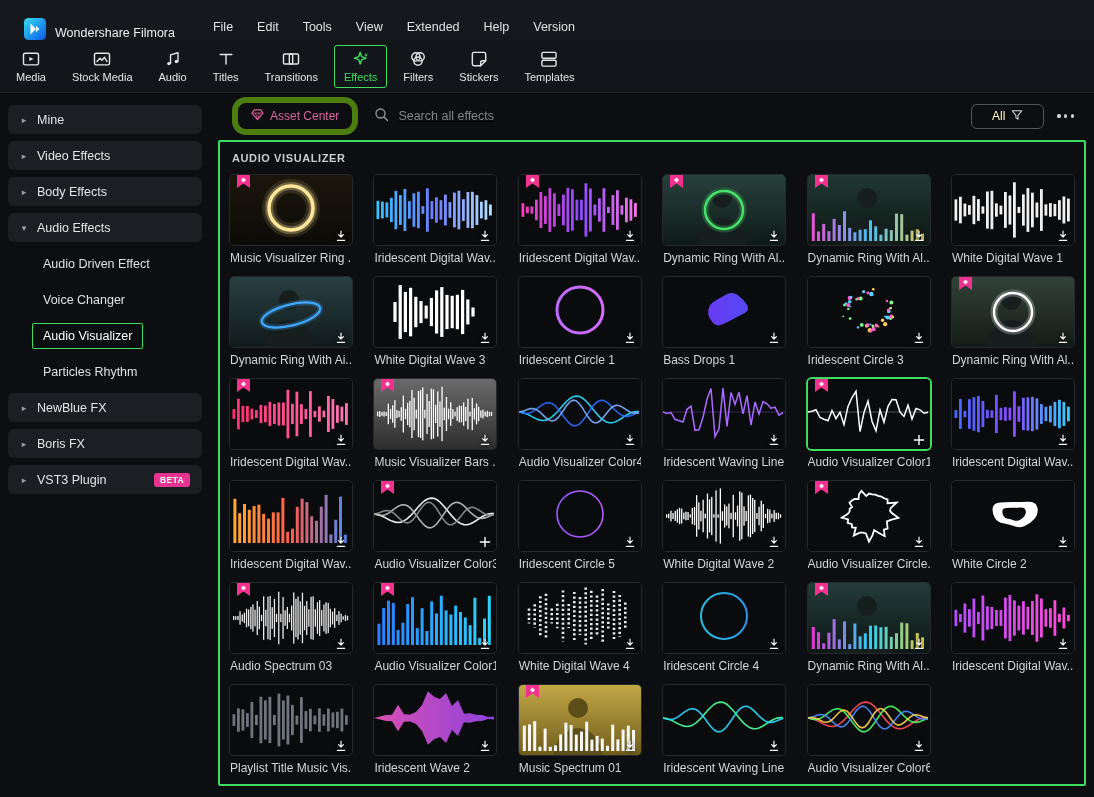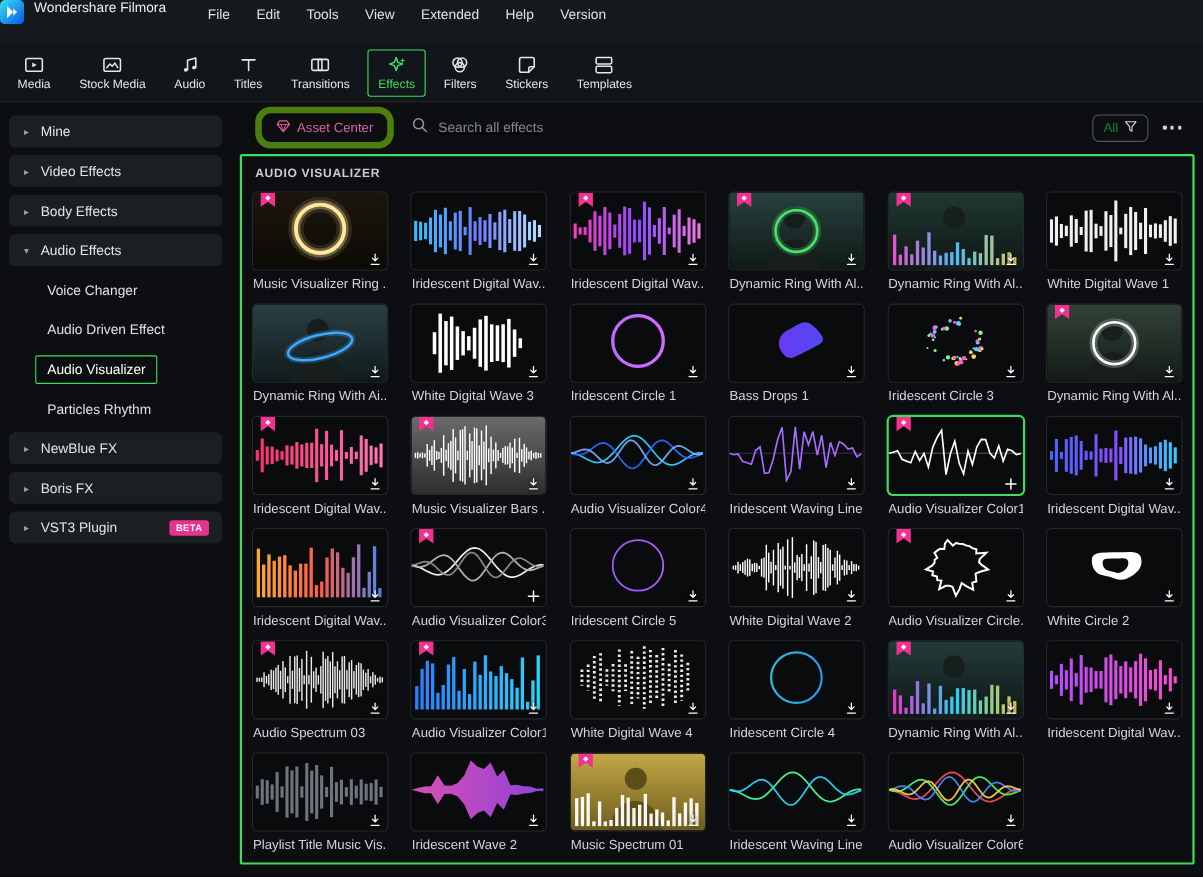--- a/index.html
+++ b/index.html
@@ -1,19 +1,19 @@
 <!DOCTYPE html>
 <html style="--green: #3edd5f; --beta: #e6338f; --acpink: #d9659f;"><head>
 <meta charset="utf-8">
 <style>
   :root{ --green:#3edd5f; --beta:#e6338f; --acpink:#d9659f; }
   *{margin:0;padding:0;box-sizing:border-box;}
   html,body{width:1094px;height:797px;overflow:hidden;background:#0c0e11;font-family:"Liberation Sans",sans-serif;}
   .app{width:100%;height:100%;display:flex;flex-direction:column;}
-  .menubar{height:40px;background:#15181d;display:flex;align-items:flex-start;padding-left:0;flex:0 0 auto;}
+  .menubar{height:40px;background:#15181d;display:flex;align-items:flex-end;padding-left:24px;flex:0 0 auto;}
   .logo{width:22px;height:22px;display:inline-flex;}
   .app-title{color:#eceef0;font-size:12.5px;margin-left:9px;}
   .menus{display:flex;margin-left:26px;}
   .menu-item{color:#dfe2e5;font-size:12.5px;padding:6px 12px;cursor:default;}
   .toolbar{height:53px;background:#121519;border-bottom:1px solid #23272c;display:flex;align-items:center;padding-left:6px;flex:0 0 auto;}
   .tools{display:flex;align-items:flex-start;gap:6px;}
   .tool{display:flex;flex-direction:column;align-items:center;gap:2px;color:#e4e6e9;padding:3px 9px 4px;border:1.5px solid transparent;border-radius:3px;}
   .tool svg{display:block;}
   .tool .tlabel{font-size:11px;}
   .tool.active{border-color:var(--green);color:var(--green);}
@@ -25,21 +25,21 @@
   .side-sub{height:30px;margin-bottom:6px;display:flex;align-items:center;padding-left:34px;color:#dfe2e5;font-size:12.5px;}
   .side-sub .sub-label{padding:5px 10px;border:1.5px solid transparent;border-radius:2px;margin-left:-10px;white-space:nowrap;}
   .side-sub.selected .sub-label{border-color:var(--green);color:#fff;}
   .main{flex:1;padding:8px 8px 0 6px;display:flex;flex-direction:column;min-width:0;}
   .controls{height:30px;display:flex;align-items:center;flex:0 0 auto;padding:0 2px 0 14px;}
   button{background:none;border:none;font-family:inherit;cursor:pointer;}
   .asset-center{display:flex;align-items:center;gap:6px;border:6px solid #4d7c0f;border-radius:14px;padding:5px 13px;color:var(--acpink);font-size:12px;}
   .searchbox{flex:1;display:flex;align-items:center;gap:9px;margin:0 16px;text-decoration:underline;}
   .search-input{flex:1;background:transparent;border:none;outline:none;color:#c6c9cd;font-size:12.5px;font-family:inherit;}
   .search-input::placeholder{color:#80868c;}
-  .all-btn{display:flex;align-items:center;gap:6px;border:1px solid #51565c;border-radius:6px;padding:4px 9px;color:#15803d;font-size:12px;}
+  .all-btn{display:flex;align-items:center;gap:6px;border:1px solid #51565c;border-radius:6px;padding:4px 20px;color:#fef9c3;font-size:12px;}
   .more{display:flex;gap:3.5px;margin:0 10px 0 13px;align-items:center;cursor:pointer;}
   .more i{width:3.2px;height:3.2px;border-radius:50%;background:#cdd0d3;display:block;}
   .panel{margin-top:9px;border:2px solid var(--green);border-radius:2px;padding:8px 10px;height:646px;flex:0 0 auto;overflow:hidden;}
   .section-title{color:#c9ccd0;font-size:11px;font-weight:bold;letter-spacing:.6px;margin:2px 0 11px 2px;}
   .grid{display:grid;grid-template-columns:repeat(6,122px);justify-content:space-between;row-gap:12px;}
   .card{width:122px;cursor:pointer;}
   .thumb{position:relative;width:122px;height:70px;border-radius:4px;overflow:hidden;background:#0a0b0d;box-shadow:0 0 0 1px #26292e;}
   .thumb.selected{box-shadow:0 0 0 2px var(--green);}
   .thumb svg{display:block;}
   .badge{position:absolute;top:0;left:6px;line-height:0;}
@@ -176,24 +176,24 @@
           </div>
           <div class="side-cat">
             <span class="chev">▸</span>
             <span class="side-label">Body Effects</span>
           </div>
           <div class="side-cat">
             <span class="chev">▾</span>
             <span class="side-label">Audio Effects</span>
           </div>
           <div class="side-sub">
-            <span class="sub-label">Voice Changer</span>
+            <span class="sub-label">Audio Driven Effect</span>
           </div>
           <div class="side-sub">
-            <span class="sub-label">Audio Driven Effect</span>
+            <span class="sub-label">Voice Changer</span>
           </div>
           <div class="side-sub selected">
             <span class="sub-label">Audio Visualizer</span>
           </div>
           <div class="side-sub">
             <span class="sub-label">Particles Rhythm</span>
           </div>
           <div class="side-cat">
             <span class="chev">▸</span>
             <span class="side-label">NewBlue FX</span>

